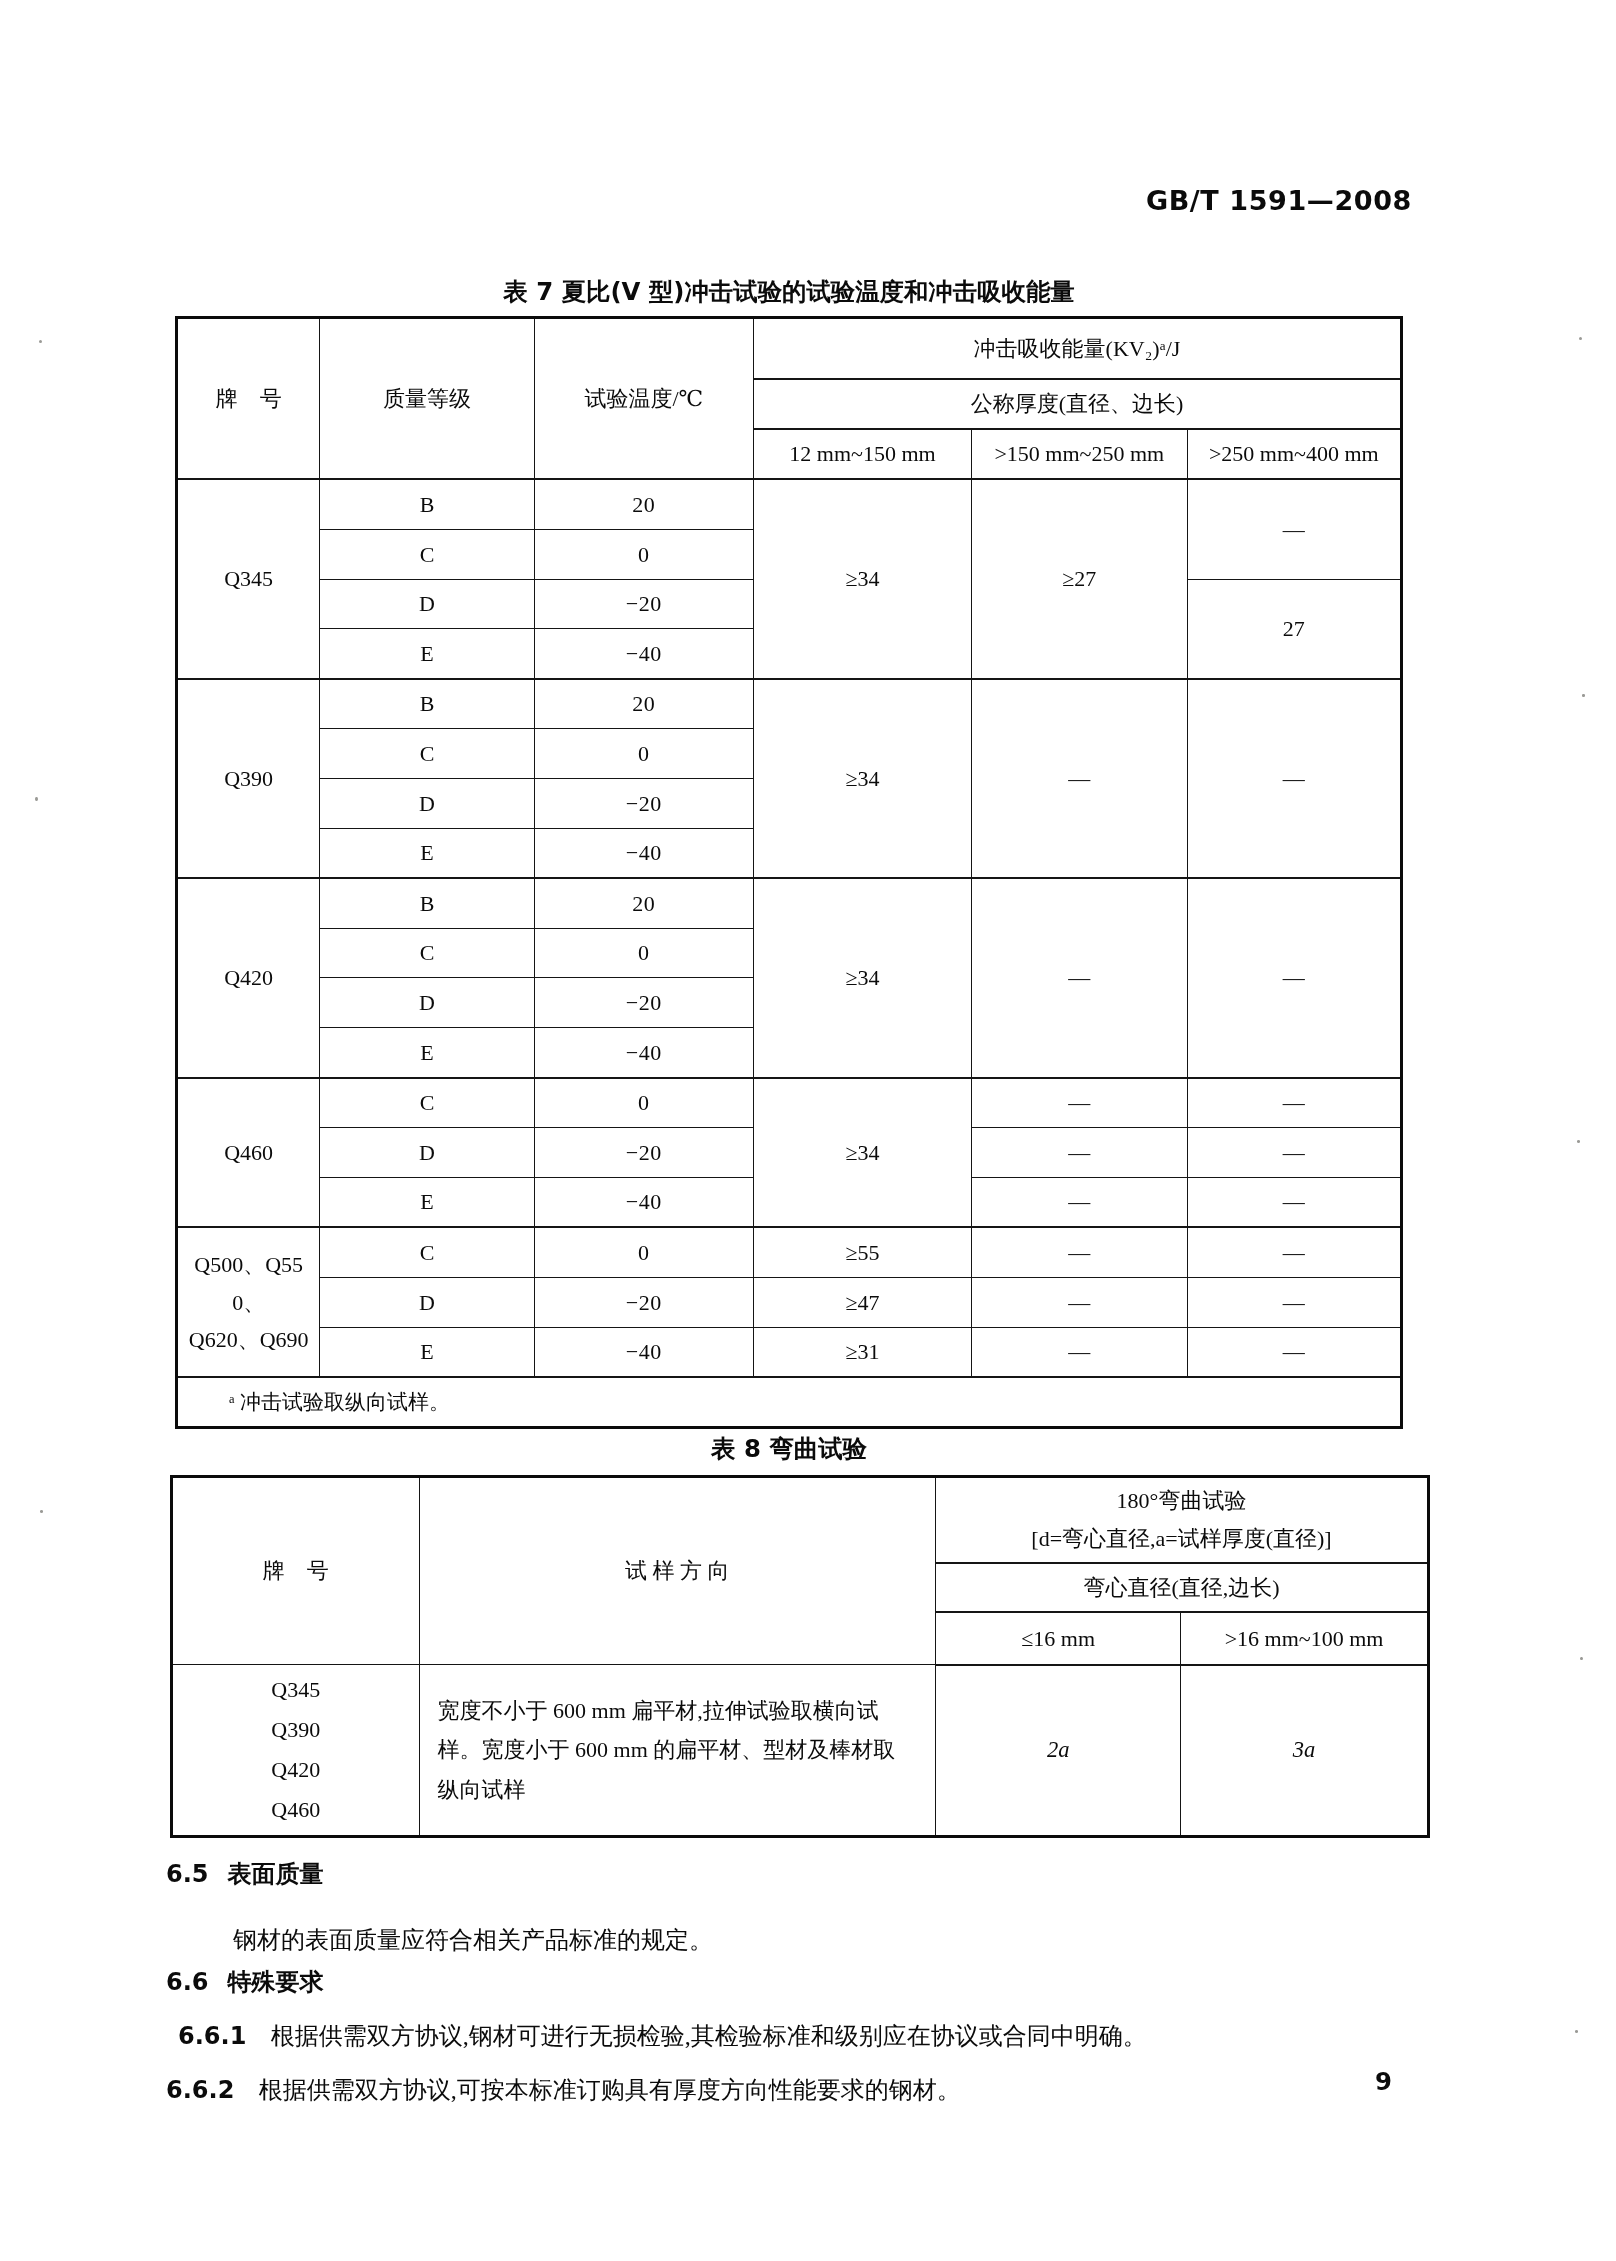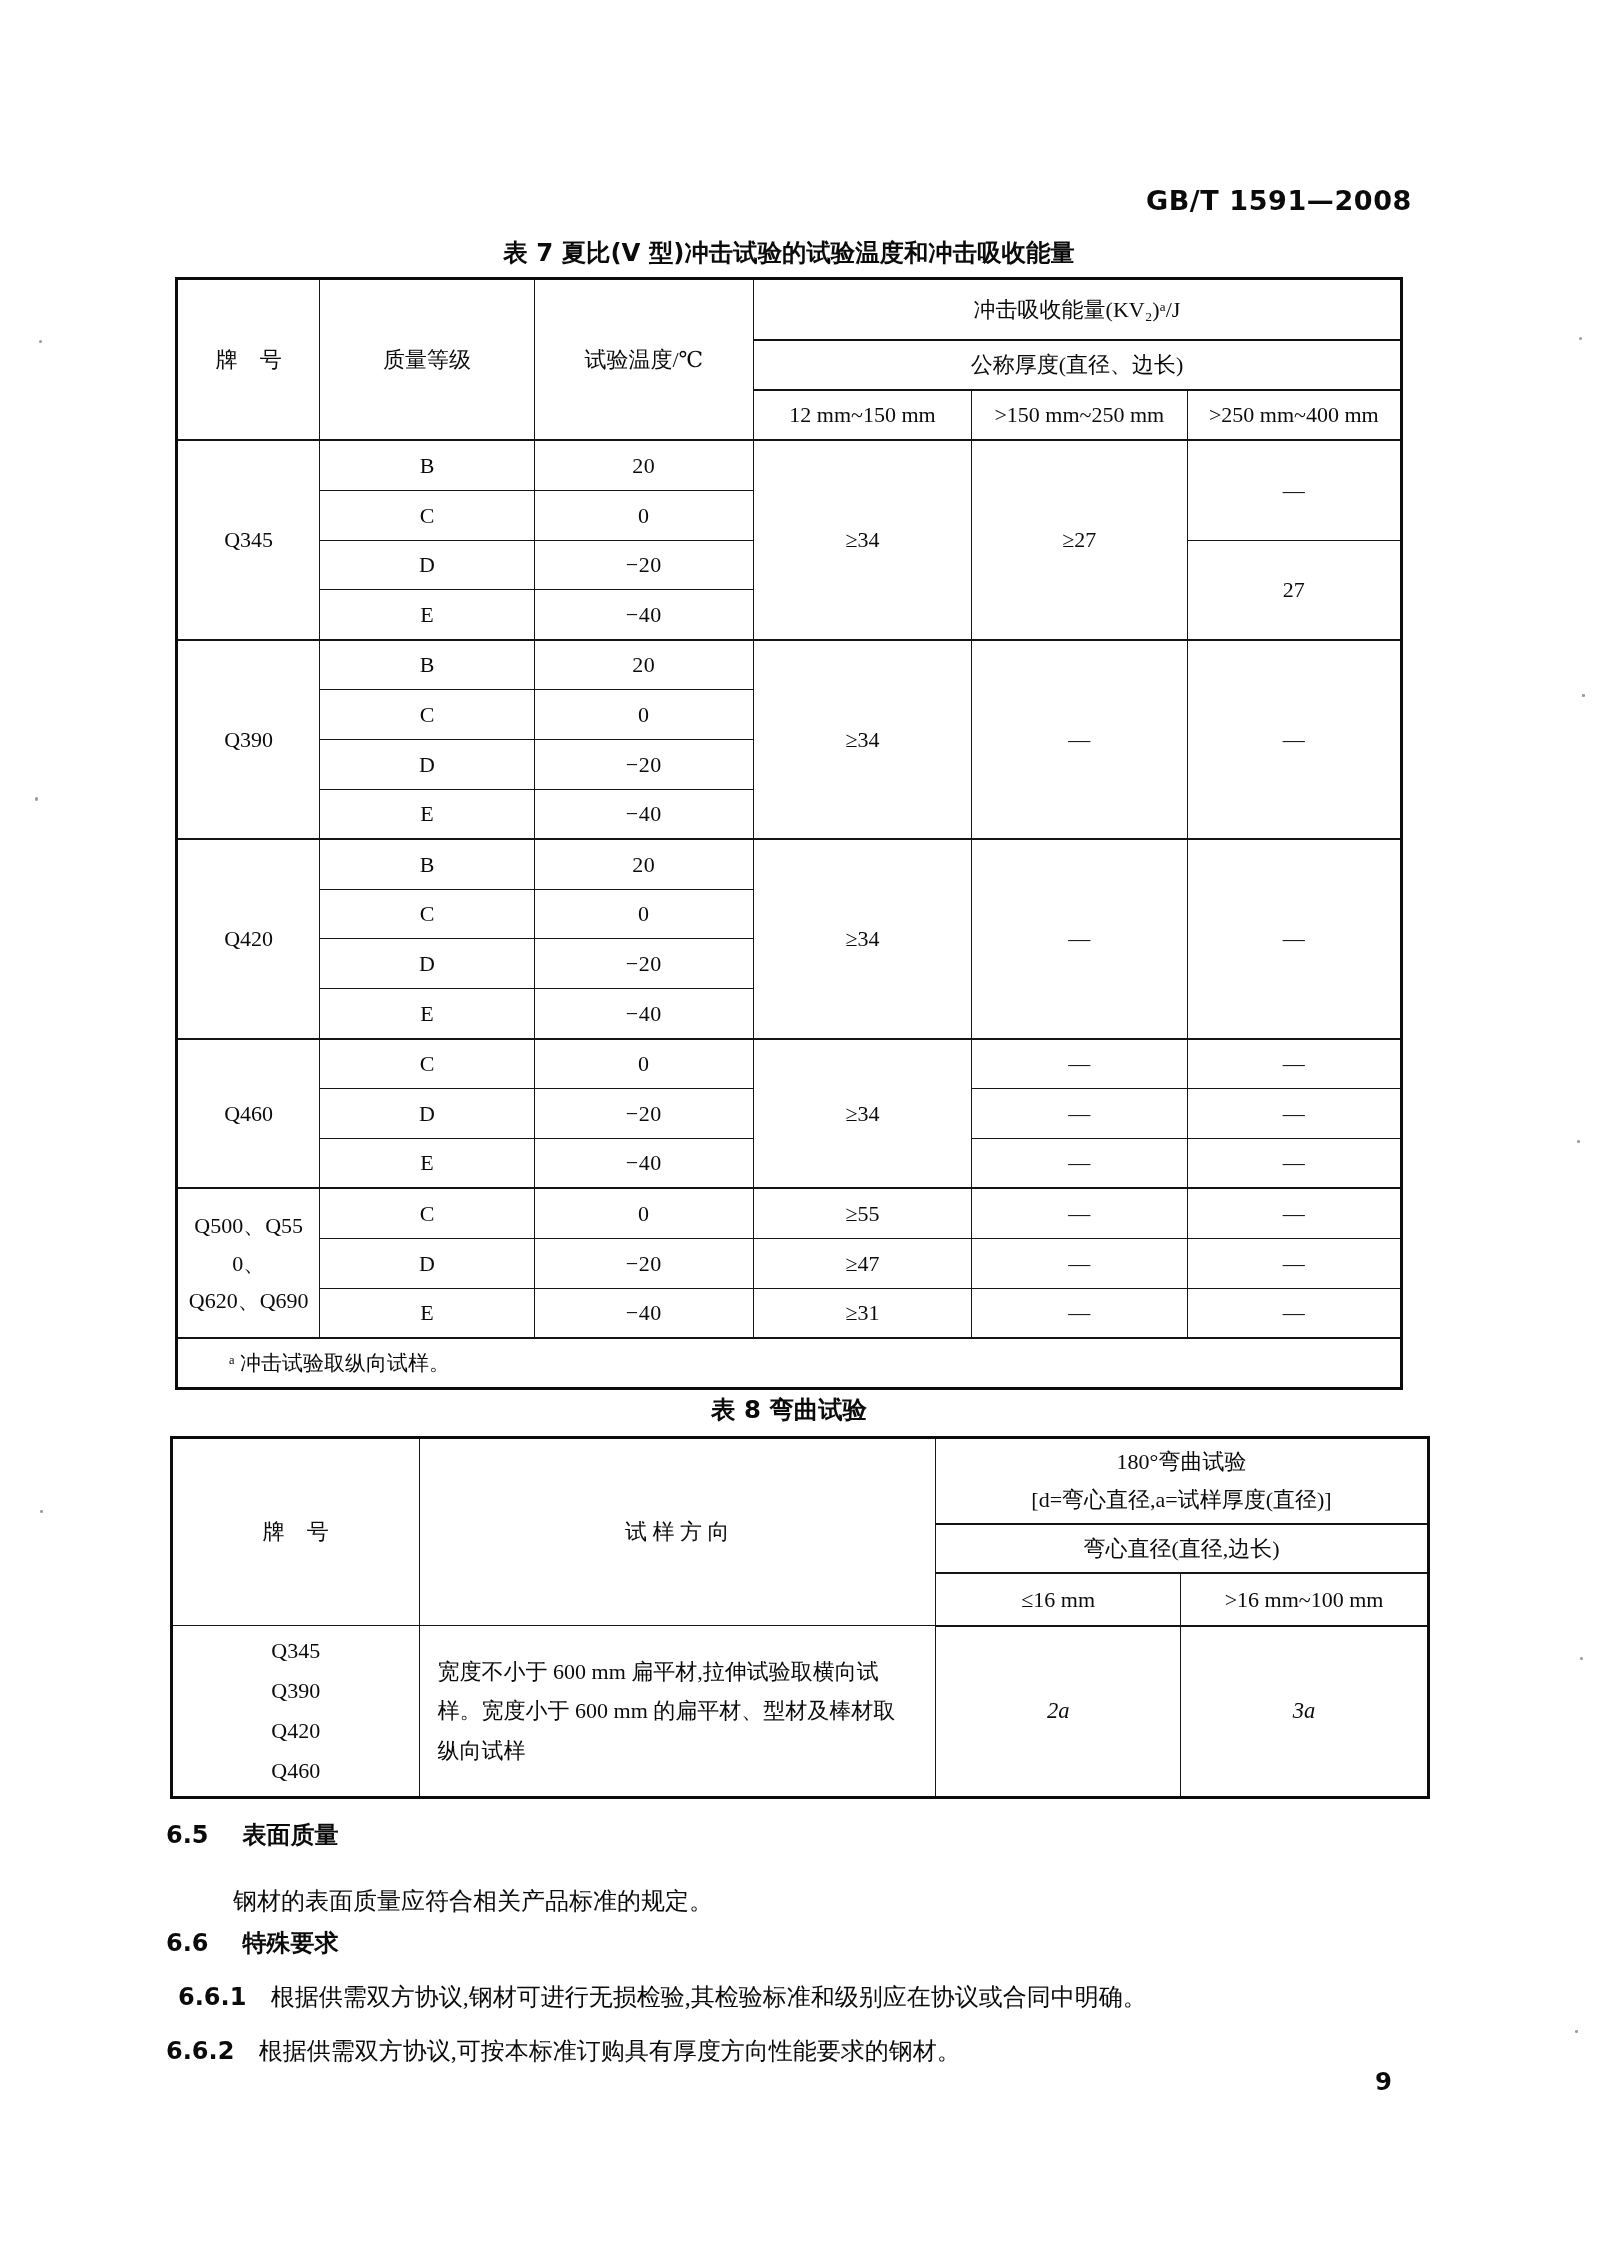--- a/index.html
+++ b/index.html
@@ -16,21 +16,21 @@
   .doc-header{
     margin-top:185px;
     text-align:right;
     font-family:"DejaVu Sans","Liberation Sans",sans-serif;
     font-weight:bold;font-size:27px;letter-spacing:0.6px;
   }
   .tbl-title{
     text-align:center;font-weight:bold;font-size:24.4px;
     font-family:"DejaVu Sans","Liberation Sans",sans-serif;
   }
-  .t7-title{margin-top:21px;}
+  .t7-title{margin-top:60px;}
   .t8-title{margin-top:3.9px;}
 
   table{border-collapse:collapse;table-layout:fixed;}
   table.t7{width:1228px;margin:7.7px 0 0 9px;border:3.2px solid #0b0b0b;}
   table.t8{width:1260px;margin:10.3px 0 0 3.9px;border:3.2px solid #0b0b0b;}
   td{
     border:1.3px solid #151515;
     text-align:center;vertical-align:middle;
     font-size:22px;line-height:1.25;
     padding:1.3px 3.9px;
@@ -60,21 +60,21 @@
   .bend-val{font-style:italic;font-size:22.5px;}
   .two-line div{line-height:1.7;}
 
   .para{font-size:24px;line-height:41px;text-align:justify;}
   .p644{margin-top:19px;}
   .clause-num{font-family:"DejaVu Sans","Liberation Sans",sans-serif;font-weight:bold;margin-right:24.4px;}
   .sec-head{
     margin-top:0;font-size:24px;line-height:42px;
     font-family:"DejaVu Sans","Liberation Sans",sans-serif;font-weight:bold;
   }
-  .sec-head .clause-num{margin-right:34px;}
+  .sec-head .clause-num{margin-right:19px;}
   .sec-body{font-size:24px;line-height:42px;}
   .indent{padding-left:67px;}
   .s65{margin-top:15.4px;}
   .page-number{
     position:absolute;left:1375px;top:2067px;
     font-size:24.4px;font-weight:bold;
     font-family:"DejaVu Sans","Liberation Sans",sans-serif;
   }
   .noise{position:absolute;background:#9a9a96;border-radius:50%;}
 </style>

